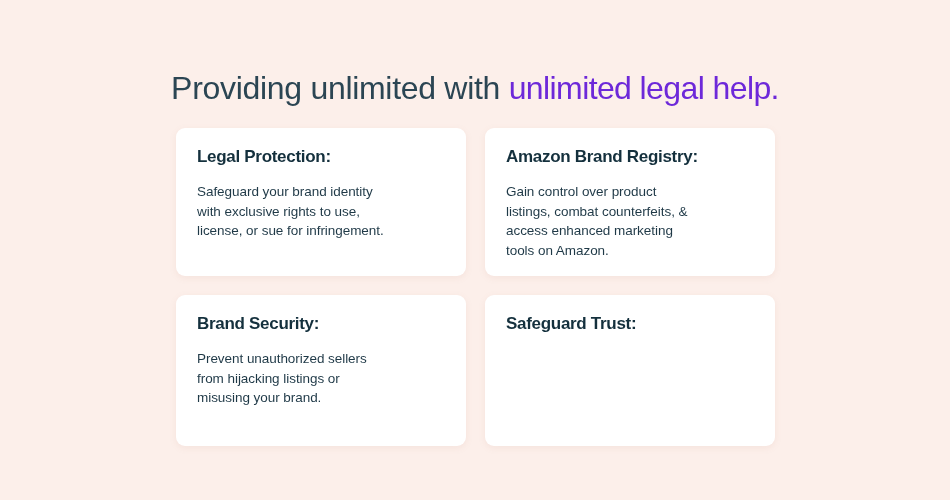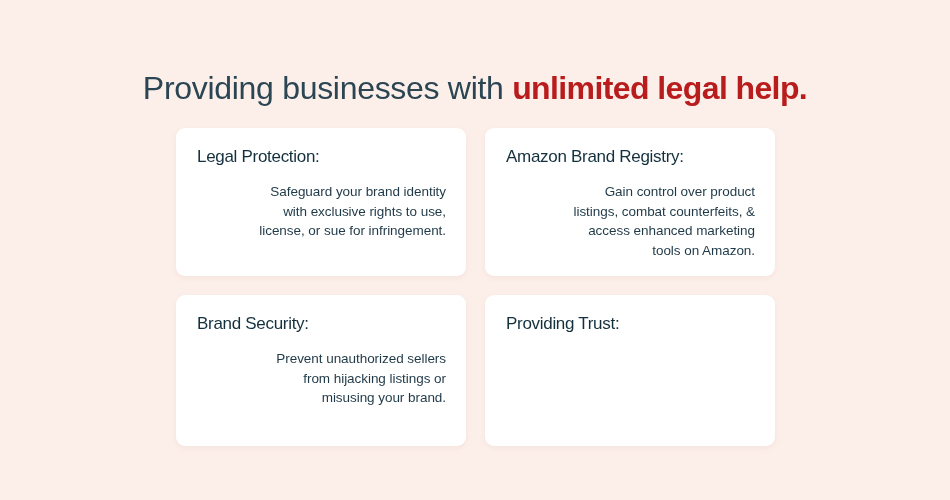--- a/index.html
+++ b/index.html
@@ -32,22 +32,22 @@
     font-size: 32px;
     line-height: 42px;
     letter-spacing: -0.3px;
     white-space: nowrap;
   }
   .headline-plain {
     color: #2b4553;
     font-weight: 400;
   }
   .headline-accent {
-    color: #b91c1c;
-    font-weight: 700;
+    color: #6d28d9;
+    font-weight: 400;
     letter-spacing: -0.6px;
     margin-top: 16px;
   }
 
   
   .card-grid {
     position: absolute;
     left: 176px;
     top: 128px;
     width: 599px;
@@ -63,43 +63,42 @@
     border-radius: 9px;
     box-shadow: 0 2px 7px rgba(184, 126, 104, 0.10);
     padding: 18px 20px 16px 21px;
     box-sizing: border-box;
     overflow: hidden;
   }
 
   .card-title {
     color: #14303d;
     font-size: 17px;
-    font-weight: 400;
+    font-weight: 700;
     letter-spacing: -0.3px;
     line-height: 22px;
     margin: 0 0 14px 0;
   }
 
   .card-body {
     color: #1f3947;
     font-size: 13.5px;
     line-height: 19.6px;
     letter-spacing: -0.05px;
     margin: 0;
     white-space: pre-line;
-    text-align: right;
   }
 </style>
 </head>
 <body>
 
 <div class="stage">
 
   <h1 class="headline">
-    <span class="headline-plain">Providing businesses with </span><span class="headline-accent">unlimited legal help.</span>
+    <span class="headline-plain">Providing unlimited with </span><span class="headline-accent">unlimited legal help.</span>
   </h1>
 
   <div class="card-grid">
 
     <div class="card">
       <div class="card-title">Legal Protection:</div>
       <div class="card-body">Safeguard your brand identity
 with exclusive rights to use,
 license, or sue for infringement.</div>
     </div>
@@ -113,17 +112,17 @@
     </div>
 
     <div class="card">
       <div class="card-title">Brand Security:</div>
       <div class="card-body">Prevent unauthorized sellers
 from hijacking listings or
 misusing your brand.</div>
     </div>
 
     <div class="card">
-      <div class="card-title">Providing Trust:</div>
+      <div class="card-title">Safeguard Trust:</div>
     </div>
 
   </div>
 </div>
 
 </body></html>

